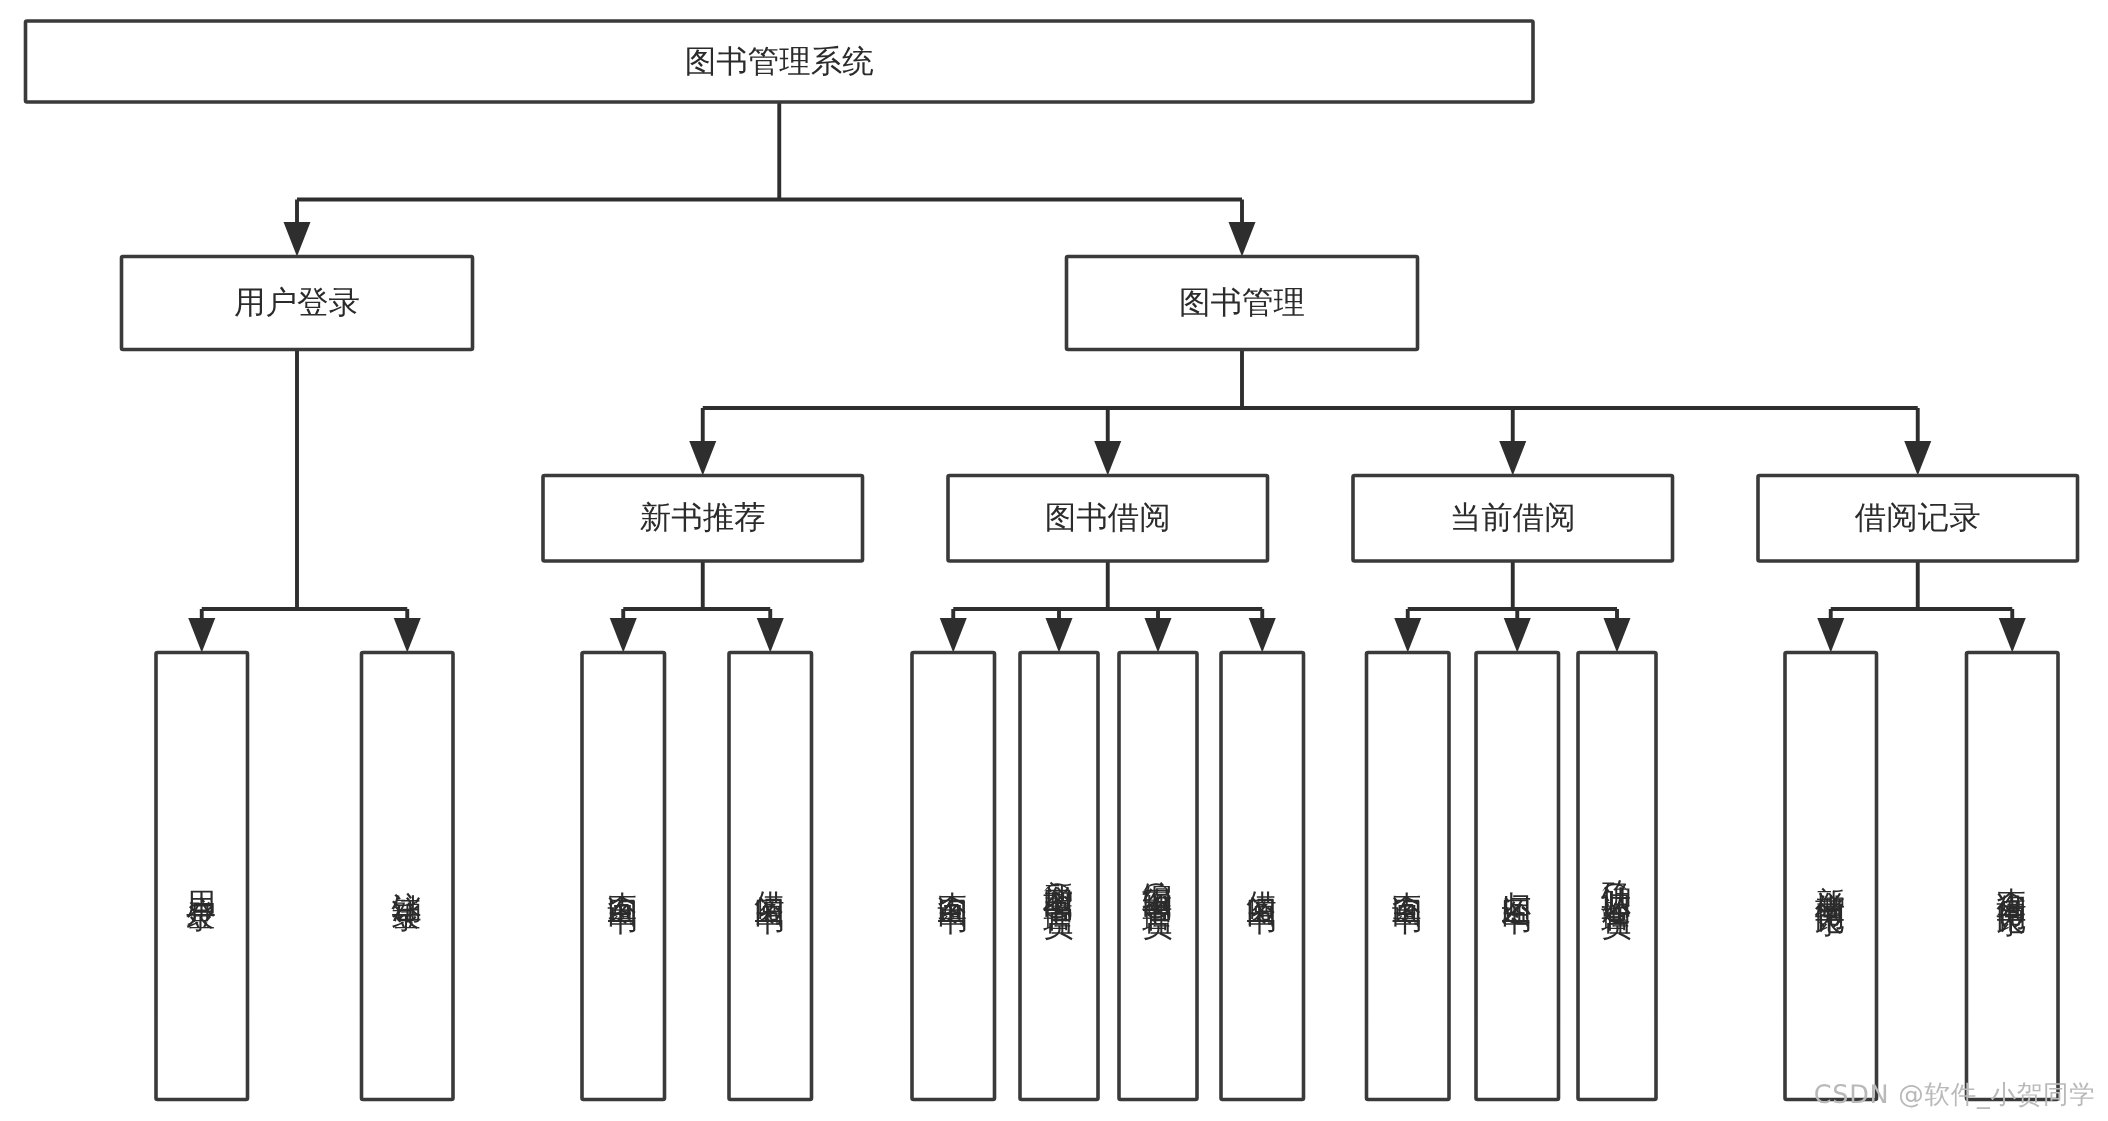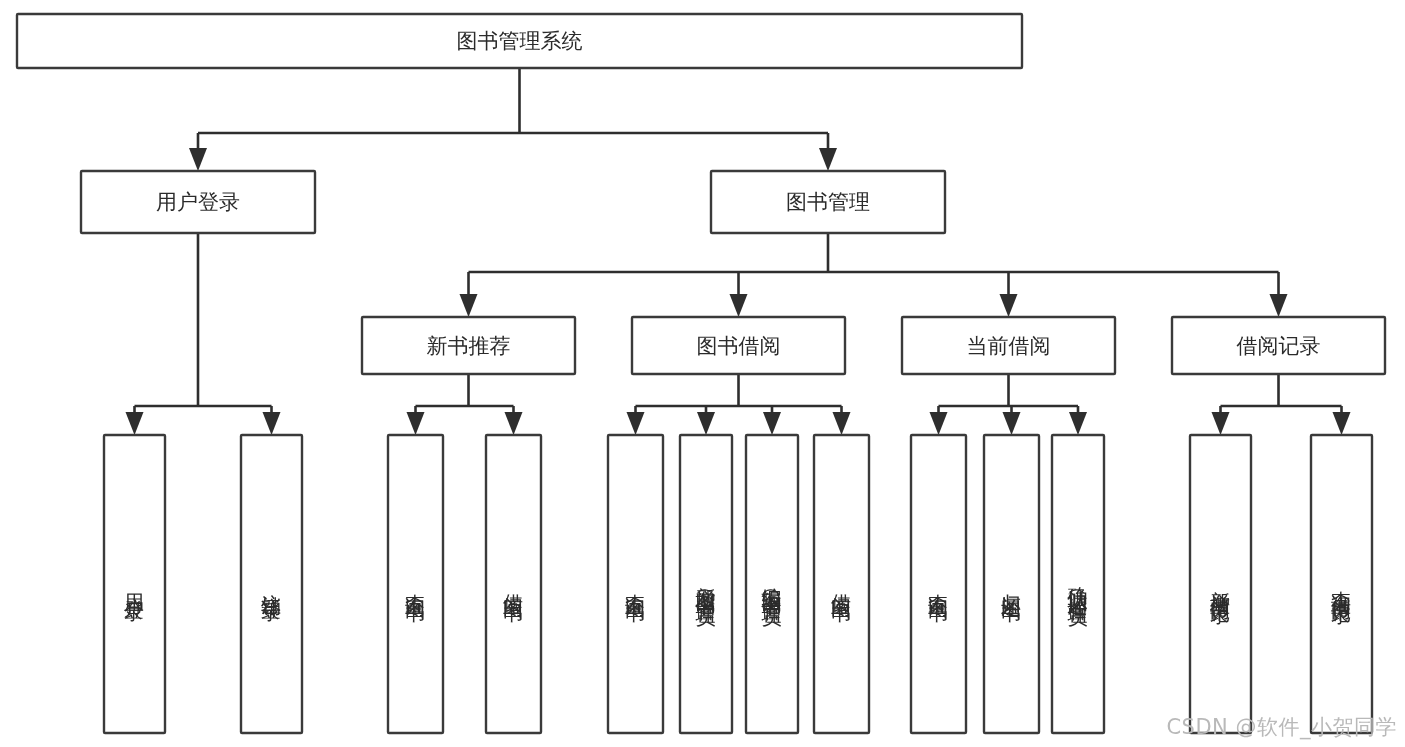--- a/index.html
+++ b/index.html
@@ -64,21 +64,21 @@
     justify-content: center;
     text-align: center;
     pointer-events: none;
     user-select: none;
   }
   .watermark {
     position: absolute;
     right: 8px;
     bottom: 6px;
     font-family: "DejaVu Sans", "Liberation Sans", sans-serif;
-    font-size: 21px;
+    font-size: 17px;
     color: #b9b9b9;
     letter-spacing: 0.5px;
     white-space: nowrap;
   }
 </style>
 </head>
 <body>
 
 <div id="diagram-root">
   <svg id="tree-svg" viewBox="0 0 1405 747" xmlns="http://www.w3.org/2000/svg">

